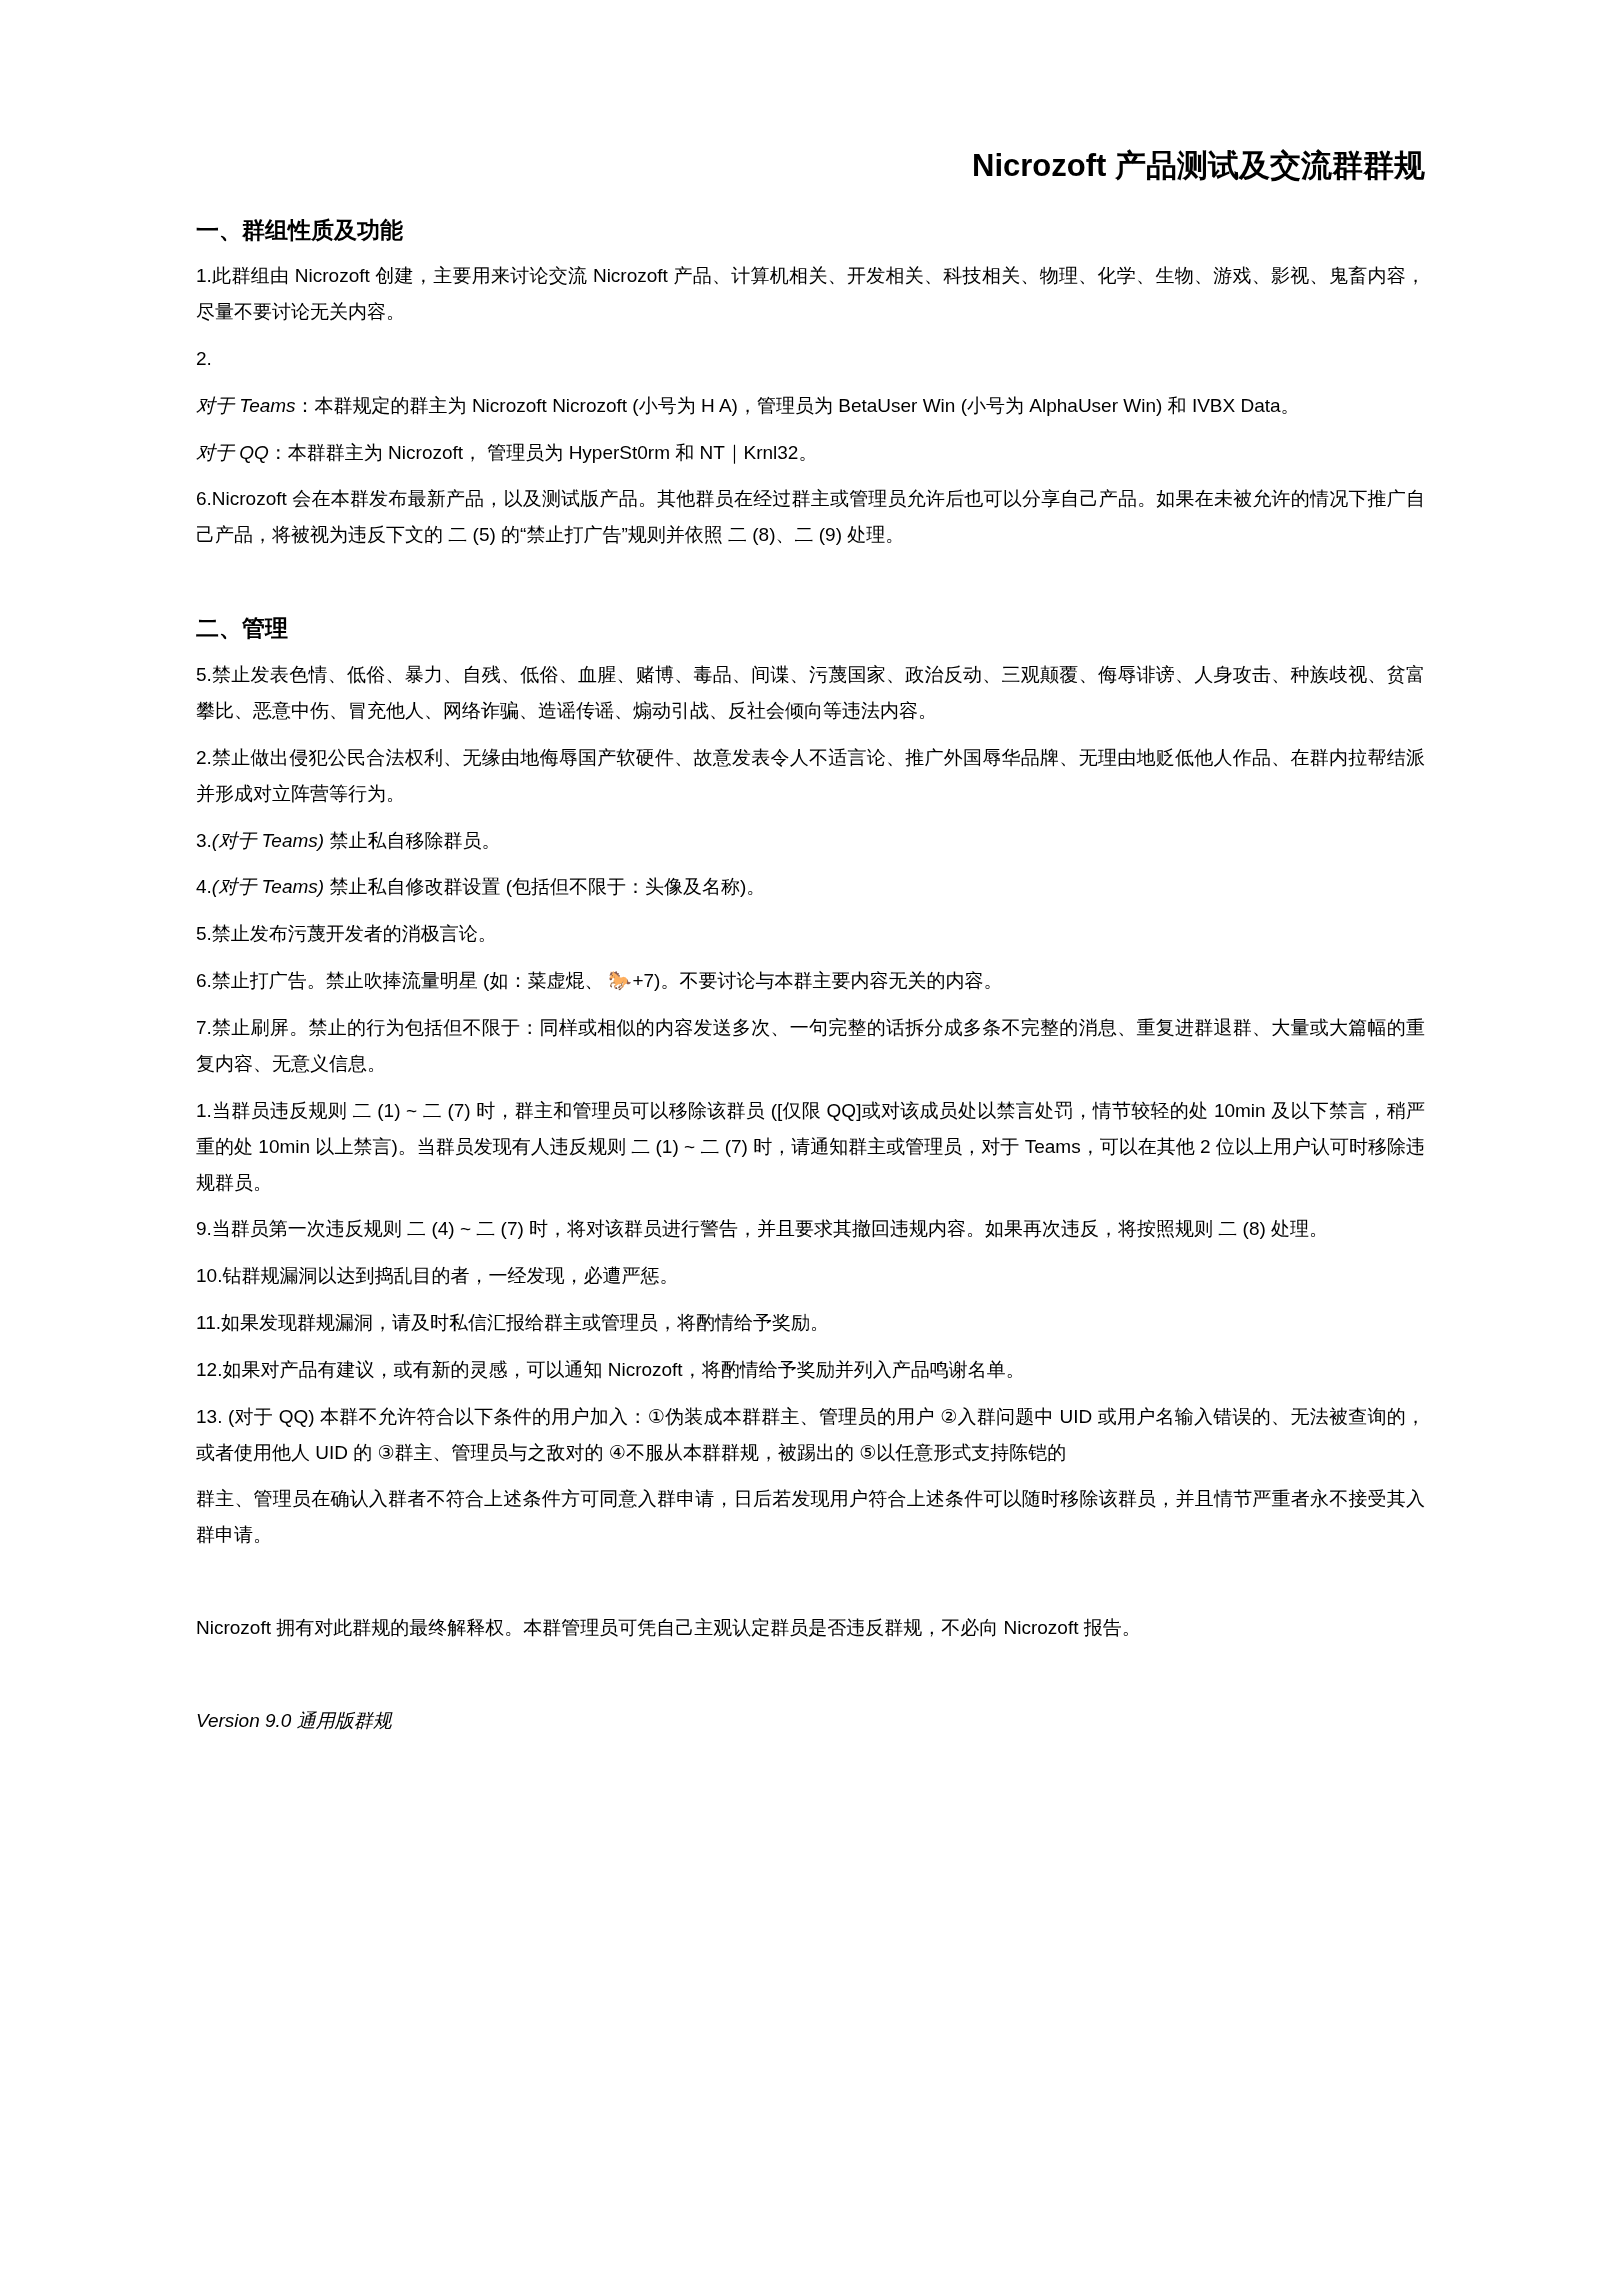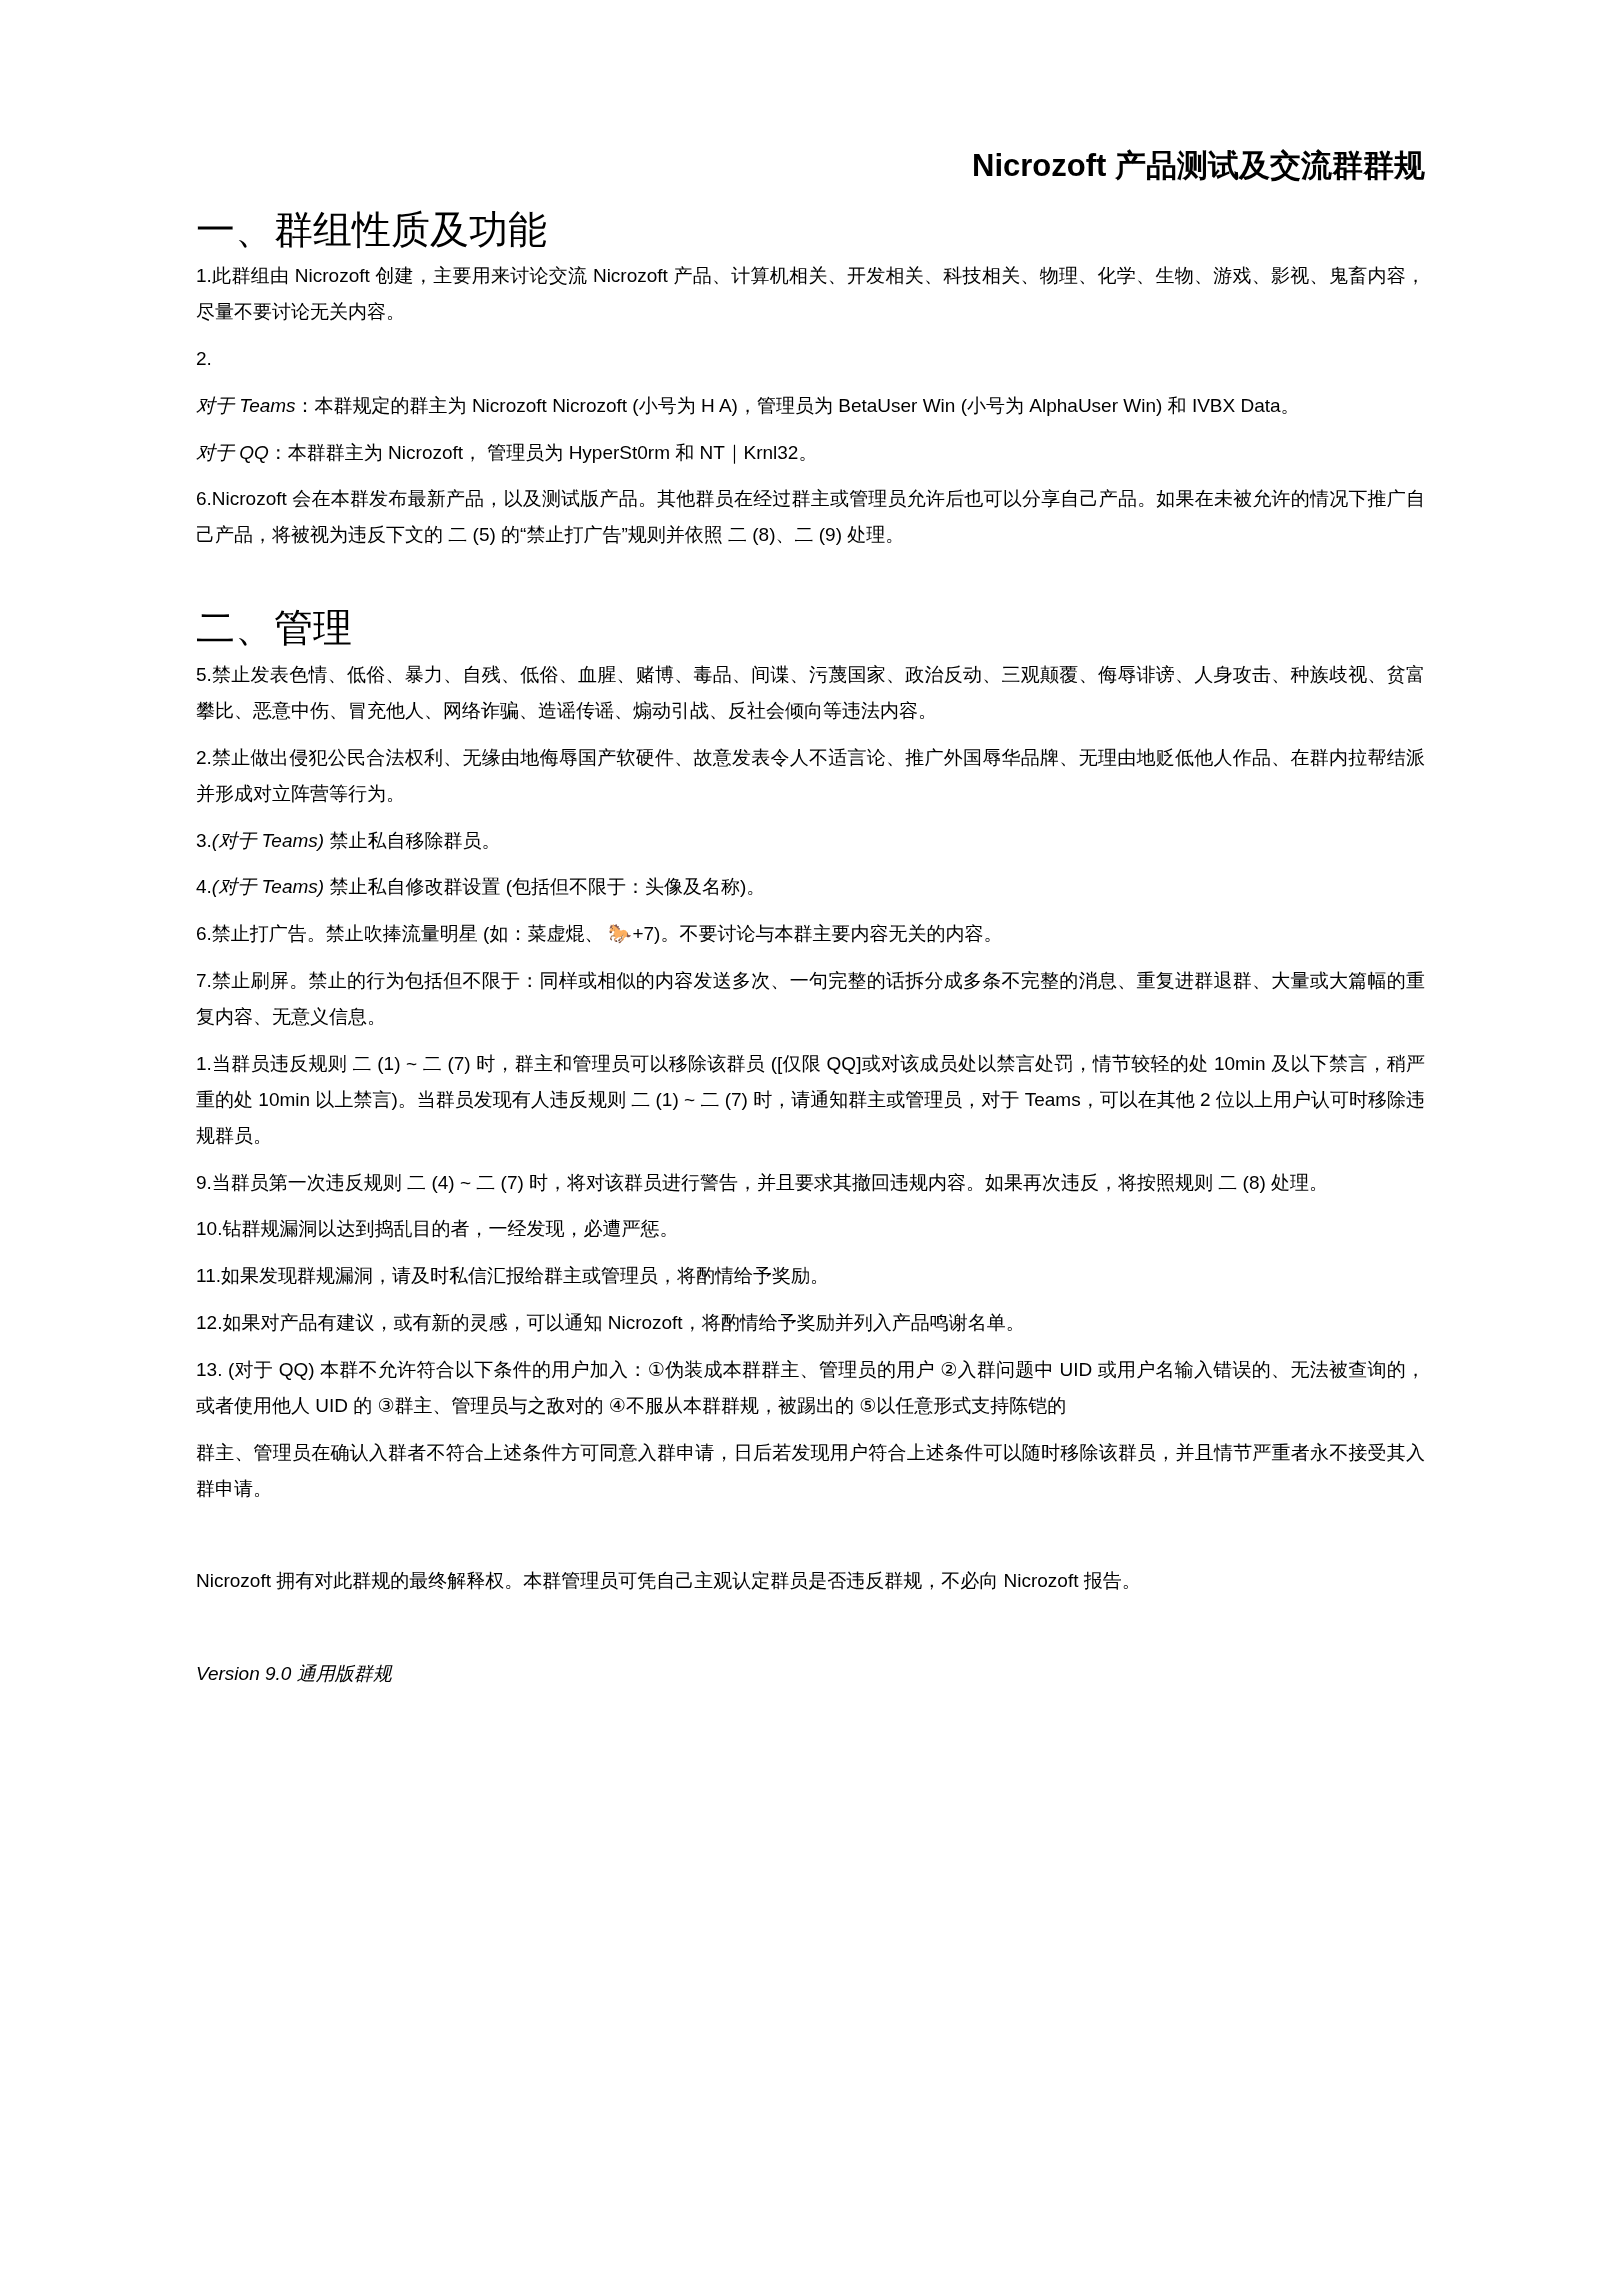--- a/index.html
+++ b/index.html
@@ -22,22 +22,22 @@
     background: #ffffff;
   }
   .doc-title {
     font-size: 31px;
     font-weight: 700;
     line-height: 41px;
     text-align: right;
     margin: 0 0 25.5px 0;
   }
   .heading {
-    font-size: 39px;
-    font-weight: 400;
+    font-size: 23px;
+    font-weight: 700;
     line-height: 36px;
     margin: 0 0 10.8px 0;
   }
   p.para {
     font-size: 19px;
     line-height: 36px;
     margin: 0 0 10.8px 0;
     text-align: justify;
   }
   .it {
@@ -74,20 +74,21 @@
   <h2 class="heading">二、管理</h2>
 
   <p class="para">5.禁止发表色情、低俗、暴力、自残、低俗、血腥、赌博、毒品、间谍、污蔑国家、政治反动、三观颠覆、侮辱诽谤、人身攻击、种族歧视、贫富攀比、恶意中伤、冒充他人、网络诈骗、造谣传谣、煽动引战、反社会倾向等违法内容。</p>
 
   <p class="para">2.禁止做出侵犯公民合法权利、无缘由地侮辱国产软硬件、故意发表令人不适言论、推广外国辱华品牌、无理由地贬低他人作品、在群内拉帮结派并形成对立阵营等行为。</p>
 
   <p class="para"><span>3.</span><span class="it">(对于 Teams)</span><span> 禁止私自移除群员。</span></p>
 
   <p class="para"><span>4.</span><span class="it">(对于 Teams)</span><span> 禁止私自修改群设置 (包括但不限于：头像及名称)。</span></p>
 
+  <p class="para">5.禁止发布污蔑开发者的消极言论。</p>
 
   <p class="para"><span>6.禁止打广告。禁止吹捧流量明星 (如：菜虚焜、 </span><span class="emoji">🐎</span><span>+7)。不要讨论与本群主要内容无关的内容。</span></p>
 
   <p class="para">7.禁止刷屏。禁止的行为包括但不限于：同样或相似的内容发送多次、一句完整的话拆分成多条不完整的消息、重复进群退群、大量或大篇幅的重复内容、无意义信息。</p>
 
   <p class="para">1.当群员违反规则 二 (1) ~ 二 (7) 时，群主和管理员可以移除该群员 ([仅限 QQ]或对该成员处以禁言处罚，情节较轻的处 10min 及以下禁言，稍严重的处 10min 以上禁言)。当群员发现有人违反规则 二 (1) ~ 二 (7) 时，请通知群主或管理员，对于 Teams，可以在其他 2 位以上用户认可时移除违规群员。</p>
 
   <p class="para">9.当群员第一次违反规则 二 (4) ~ 二 (7) 时，将对该群员进行警告，并且要求其撤回违规内容。如果再次违反，将按照规则 二 (8) 处理。</p>
 
   <p class="para">10.钻群规漏洞以达到捣乱目的者，一经发现，必遭严惩。</p>

